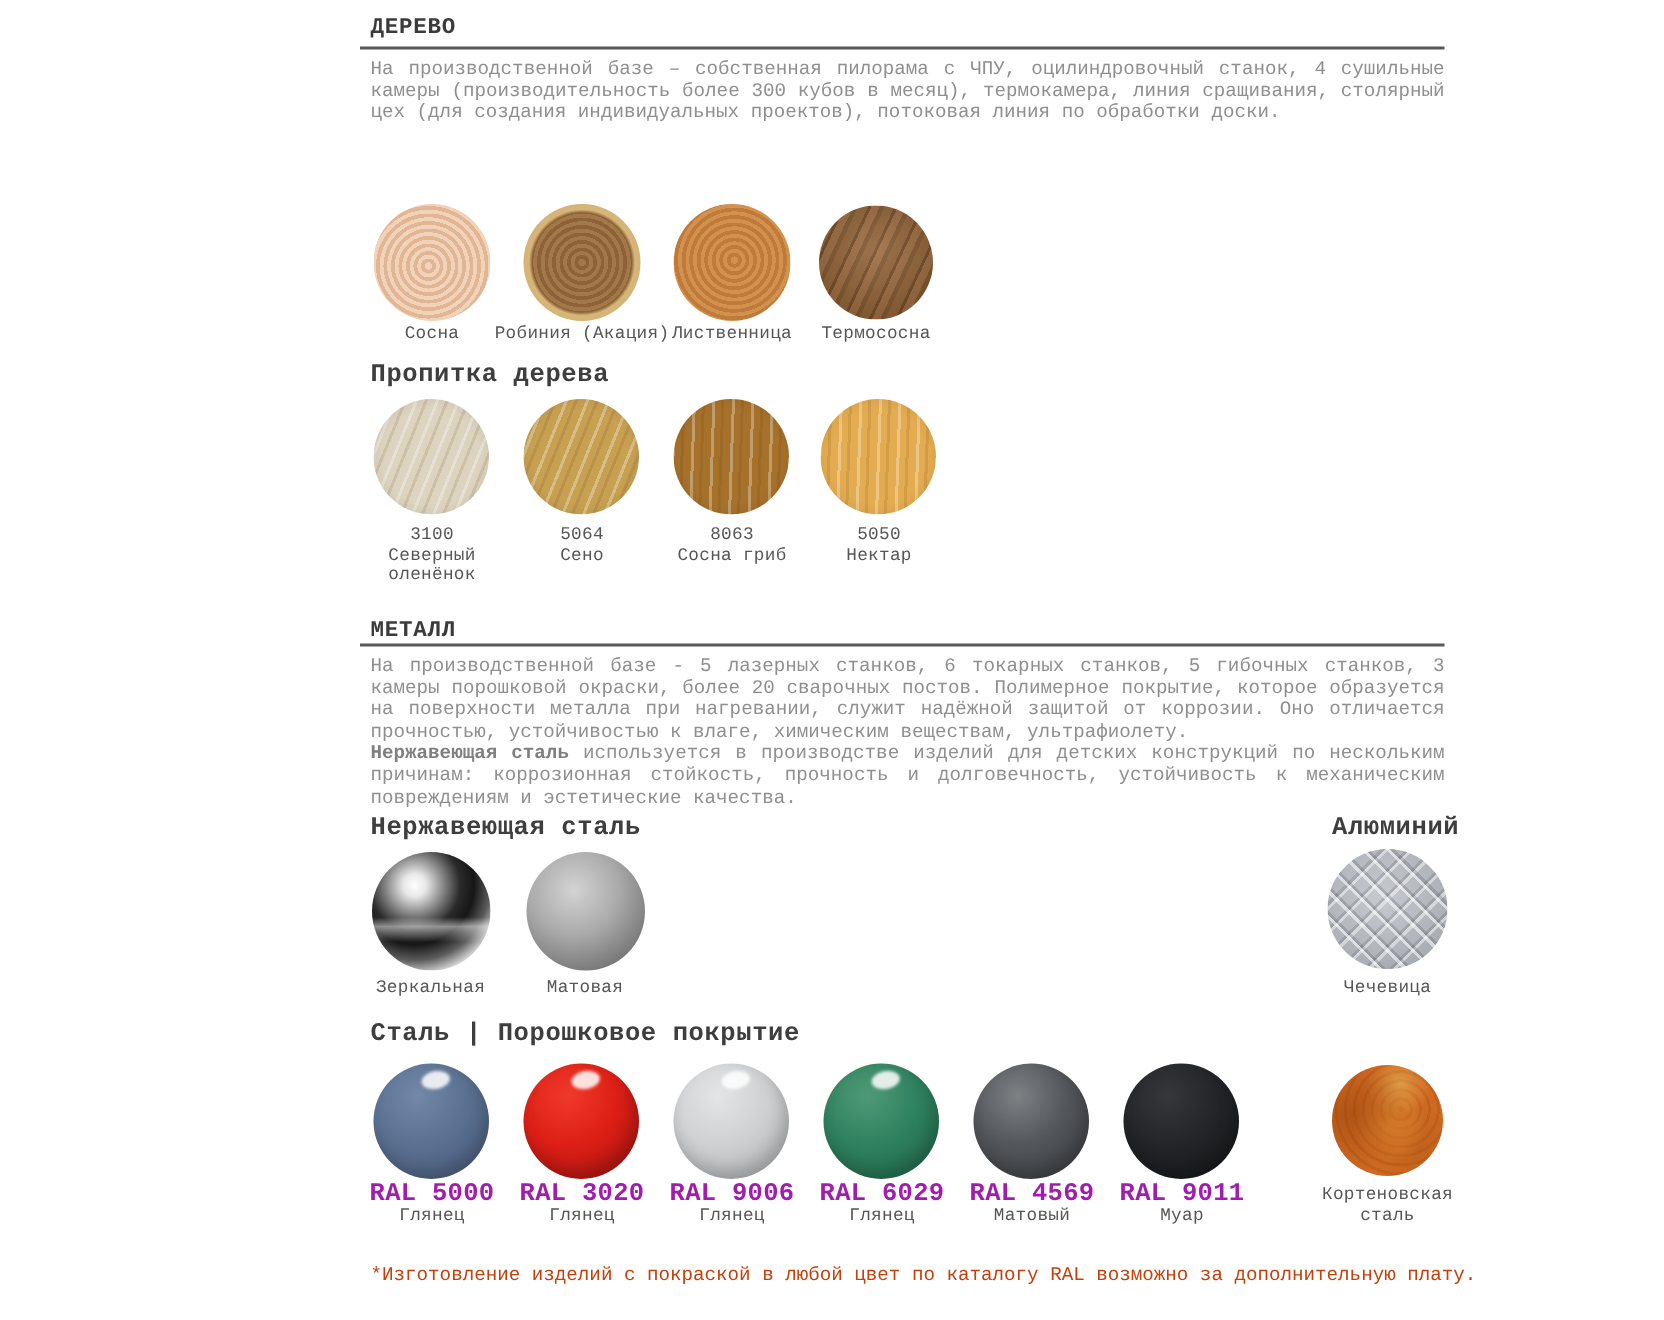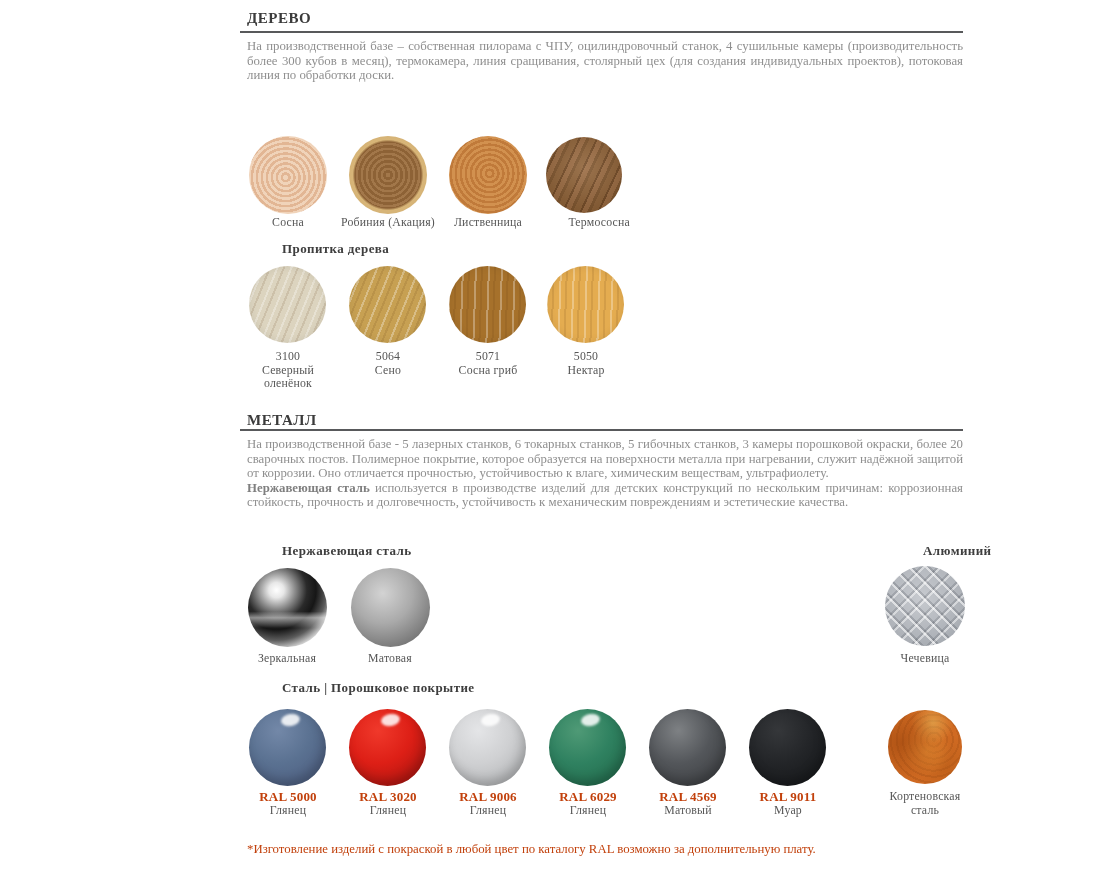--- a/index.html
+++ b/index.html
@@ -1,28 +1,28 @@
 <!DOCTYPE html>
 <html><head>
 <meta charset="utf-8">
 <style>
   html,body{margin:0;padding:0;background:#ffffff;}
   .page{position:relative;width:1010px;height:880px;background:#ffffff;overflow:hidden;
-        font-family:Liberation Serif, serif;}
+        font-family:Liberation Mono, monospace;}
   .h-main{position:absolute;font-size:15px;font-weight:700;color:#3b3b3b;letter-spacing:.5px;}
   .rule{position:absolute;height:2px;background:#58595b;}
   .body-text{position:absolute;font-size:12.8px;line-height:14.6px;color:#8f8f8f;
              text-align:justify;margin:0;}
   .body-text p{margin:0;}
   .body-text strong{color:#7f7f7f;font-weight:700;}
-  .h-sub{position:absolute;font-size:13px;font-weight:700;color:#3e3e3e;letter-spacing:.4px;margin-left:35px;}
+  .h-sub{position:absolute;font-size:17px;font-weight:700;color:#3e3e3e;letter-spacing:.4px;}
   .circle{position:absolute;border-radius:50%;}
   .flat{box-shadow:inset 0 0 8px rgba(0,0,0,0.08);}
   .cap{position:absolute;text-align:center;font-size:11.8px;color:#565656;line-height:13.5px;letter-spacing:.2px;}
-  .cap .code{font-weight:700;color:#c2410c;font-size:13px;}
+  .cap .code{font-weight:700;color:#a21caf;font-size:17px;}
   .footnote{position:absolute;font-size:12.8px;color:#c2410c;}
 
   
   .wood-pine{background-image:
     radial-gradient(circle at 50% 50%, rgba(0,0,0,0) 0 84%, rgba(203,148,110,.75) 88% 95%, rgba(166,106,66,.55) 95% 100%),
     repeating-radial-gradient(circle at 47% 53%, #f0d3b9 0 2.5px, #e2b694 2.5px 5px);}
   .wood-robinia{background-image:
     radial-gradient(circle at 50% 50%, rgba(0,0,0,0) 0 60%, rgba(218,184,122,.95) 64% 88%, rgba(88,58,28,.95) 92% 100%),
     repeating-radial-gradient(circle at 50% 50%, #a2774a 0 2.5px, #8d6236 2.5px 5px);}
   .wood-larch{background-image:
@@ -74,39 +74,39 @@
   </div>
 
   <div class="circle wood-pine" style="left:249px;top:136px;width:78px;height:78px;"></div>
   <div class="circle wood-robinia" style="left:349px;top:136px;width:78px;height:78px;"></div>
   <div class="circle wood-larch" style="left:449px;top:136px;width:78px;height:78px;"></div>
   <div class="circle wood-thermo" style="left:546px;top:137px;width:76px;height:76px;"></div>
 
   <div class="cap" style="left:223px;top:216px;width:130px;">Сосна</div>
   <div class="cap" style="left:323px;top:216px;width:130px;">Робиния (Акация)</div>
   <div class="cap" style="left:423px;top:216px;width:130px;">Лиственница</div>
-  <div class="cap" style="left:500px;top:216px;width:130px;text-align:right;">Термососна</div>
+  <div class="cap" style="left:519px;top:216px;width:130px;">Термососна</div>
 
   <div class="h-sub" style="left:247px;top:241px;">Пропитка дерева</div>
 
   <div class="circle flat grain-d" style="left: 249px; top: 266px; width: 77px; height: 77px; background-color: rgb(220, 212, 191);"></div>
   <div class="circle flat grain-d" style="left: 349px; top: 266px; width: 77px; height: 77px; background-color: rgb(199, 160, 82);"></div>
   <div class="circle flat grain-v" style="left: 449px; top: 266px; width: 77px; height: 77px; background-color: rgb(166, 113, 43);"></div>
   <div class="circle flat grain-v" style="left: 547px; top: 266px; width: 77px; height: 77px; background-color: rgb(228, 172, 80);"></div>
 
   <div class="cap" style="left:238px;top:350px;width:100px;">
     <div>3100</div>
     <div>Северный оленёнок</div>
   </div>
   <div class="cap" style="left:338px;top:350px;width:100px;">
     <div>5064</div>
     <div>Сено</div>
   </div>
   <div class="cap" style="left:438px;top:350px;width:100px;">
-    <div>5071</div>
+    <div>8063</div>
     <div>Сосна гриб</div>
   </div>
   <div class="cap" style="left:536px;top:350px;width:100px;">
     <div>5050</div>
     <div>Нектар</div>
   </div>
 
   <div class="h-main" style="left:247px;top:388px;margin-top:24px;">МЕТАЛЛ</div>
   <div class="rule" style="left:240px;top:429px;width:723px;"></div>
 

